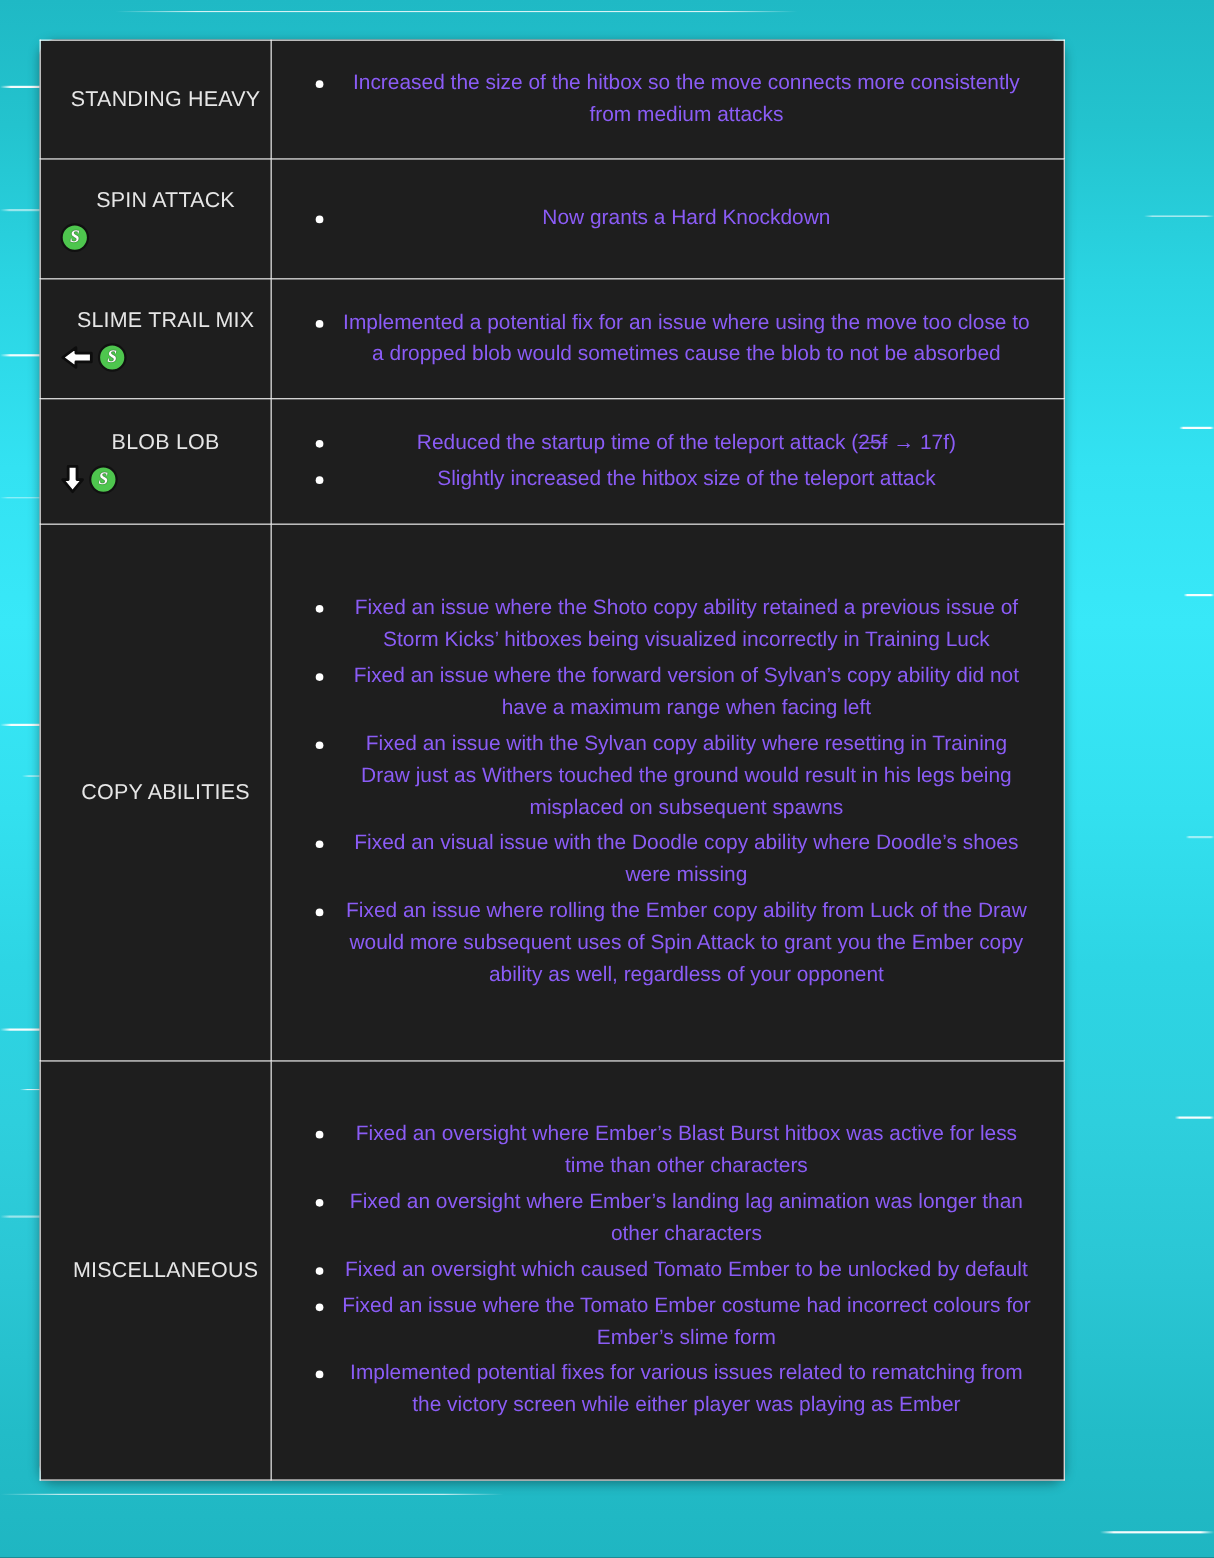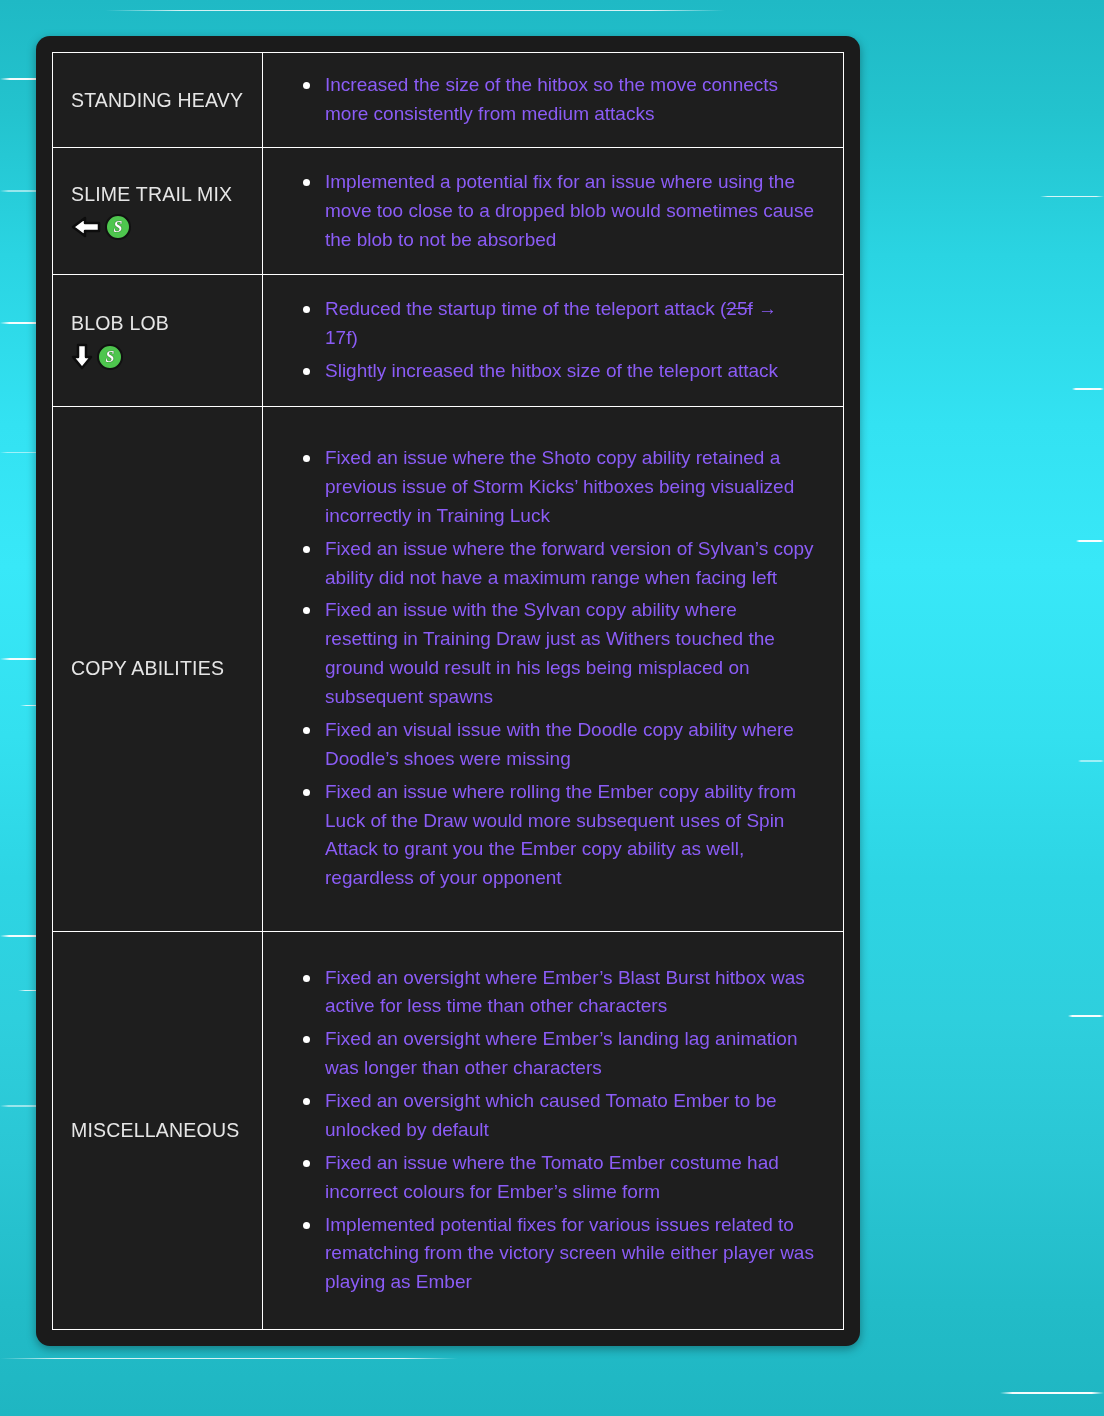--- a/index.html
+++ b/index.html
@@ -41,27 +41,28 @@
     z-index: 1;
   }
   .streak.thin { height: 1px; opacity: .85; }
   .streak.dim  { opacity: .55; }
 
   
   #panel {
     position: absolute;
     left: 36px;
     top: 36px;
-    width: 824px;
+    width: 932px;
     height: 1310px;
     background: #1b1b1b;
     border-radius: 14px;
     z-index: 5;
-    padding: 16px;
+    padding: 0;
     box-shadow: 0 3px 10px rgba(0,0,0,.35);
+    text-align: center;
   }
 
   table.changelog {
     width: 100%;
     height: 100%;
     border-collapse: collapse;
     table-layout: fixed;
   }
   table.changelog td {
     border: 1px solid #ffffff;
@@ -173,20 +174,33 @@
             <div class="move-name">STANDING HEAVY</div>
           </td>
           <td class="notes-cell">
             <ul class="notes">
               <li>Increased the size of the hitbox so the move connects more consistently from medium attacks</li>
             </ul>
           </td>
         </tr>
         <tr>
           <td class="move-cell">
+            <div class="move-name">SPIN ATTACK</div>
+            <div class="inputs">
+              <span class="btn-ico green">S</span>
+            </div>
+          </td>
+          <td class="notes-cell">
+            <ul class="notes">
+              <li>Now grants a Hard Knockdown</li>
+            </ul>
+          </td>
+        </tr>
+        <tr>
+          <td class="move-cell">
             <div class="move-name">SLIME TRAIL MIX</div>
             <div class="inputs">
               <span>
                 <svg class="arrow-ico" width="30" height="22" viewBox="0 0 30 22">
                   <polygon points="28,7 14,7 14,2 2,11 14,20 14,15 28,15" fill="#ffffff" stroke="#0d0d0d" stroke-width="2.5" stroke-linejoin="round"></polygon>
                 </svg>
               </span>
               <span class="btn-ico green">S</span>
             </div>
           </td>

